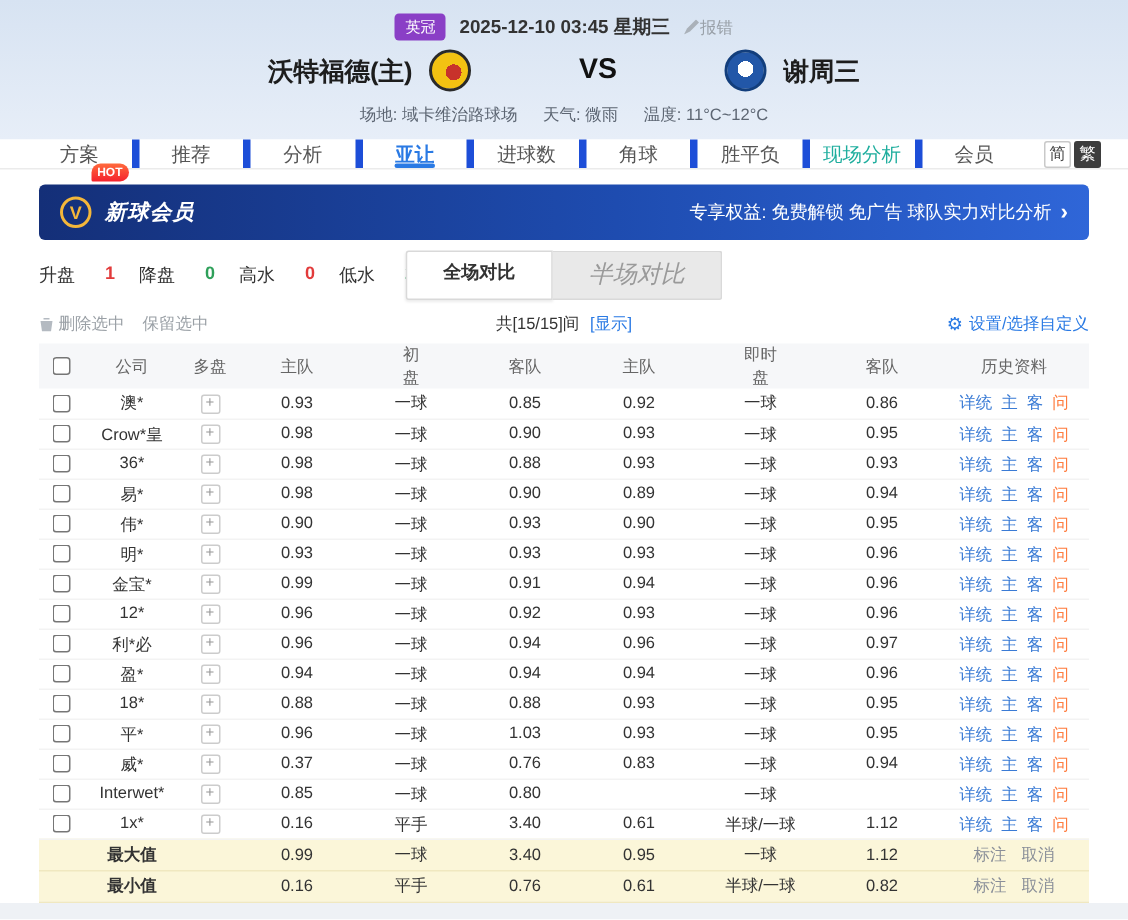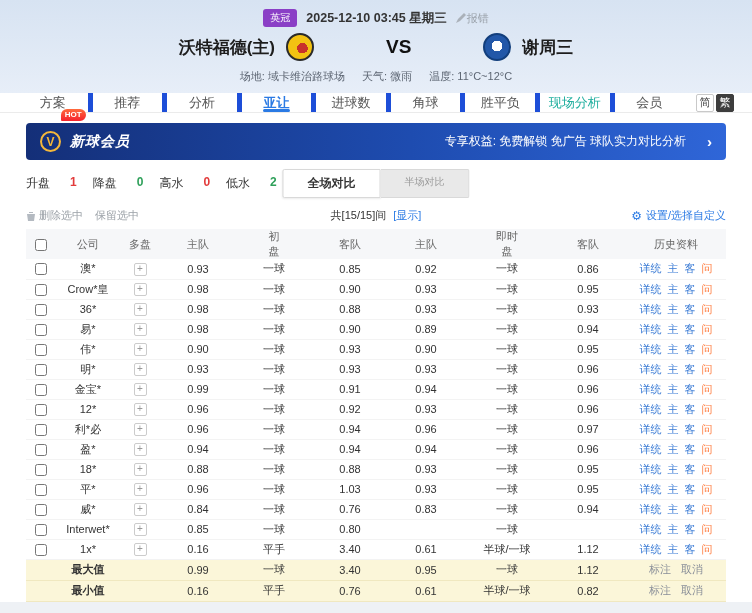--- a/index.html
+++ b/index.html
@@ -36,31 +36,31 @@
   .tab.teal { color:#1fae9e; }
   .hot { position:absolute; top:16px; left:calc(50% + 8px); background:linear-gradient(180deg,#ff6a3c,#f5222d); color:#fff; font-size:8px; line-height:1; padding:2px 4px; border-radius:6px 6px 6px 1px; font-weight:bold; }
   .lang { display:flex; align-items:center; gap:2px; margin-left:12px; }
   .lang-btn { width:18px; height:18px; display:flex; align-items:center; justify-content:center; font-size:11px; border-radius:2px; cursor:pointer; }
   .lang-simple { background:#fff; border:1px solid #c9c9c9; color:#444; }
   .lang-trad { background:#3d3d3d; border:1px solid #3d3d3d; color:#fff; }
   
   .banner { margin:10px 26px 0; height:37px; border-radius:4px; background:linear-gradient(90deg,#142f78,#1e4cb0 55%,#2f66d8); display:flex; align-items:center; padding:0 14px; color:#fff; cursor:pointer; flex:0 0 auto; }
   .banner-logo { width:21px; height:21px; border-radius:50%; border:2px solid #f4b73a; color:#f4b73a; display:flex; align-items:center; justify-content:center; font-weight:bold; font-size:12px; }
   .banner-brand { font-size:14px; font-weight:bold; font-style:italic; margin-left:9px; letter-spacing:1px;font-family:Liberation Serif, serif; }
-  .banner-right { margin-left:auto; font-size:12px; display:flex; align-items:center; gap:21px; }
+  .banner-right { margin-left:auto; font-size:12px; display:flex; align-items:center; gap:6px; }
   .banner-arrow { font-size:15px; font-weight:bold; line-height:1; }
   
   .filter-row { margin:9px 26px 0; display:flex; align-items:center; position:relative; height:28px; font-size:12px; color:#333; flex:0 0 auto; }
   .chips { display:flex; gap:16px; }
   .chip { display:flex; gap:20px; cursor:pointer; }
   .count-red { color:#e23b3b; font-weight:bold; }
   .count-green { color:#2fa05a; font-weight:bold; }
   .compare-btns { position:absolute; left:50%; transform:translateX(-50%); display:flex; }
   .btn-full { background:#fff; border:1px solid #d9d9d9; padding:5px 24px; font-size:12px; font-weight:bold; color:#333; border-radius:2px 0 0 2px; box-shadow:0 1px 2px rgba(0,0,0,.08); cursor:pointer; }
-  .btn-half { background:#e9e9e9; border:1px solid #d9d9d9; border-left:none; padding:5px 24px; font-size:10px; color:#9a9a9a; border-radius:0 2px 2px 0; cursor:pointer; }
+  .btn-half { background:#e9e9e9; border:1px solid #d9d9d9; border-left:none; padding:5px 24px; font-size:16px; color:#9a9a9a; border-radius:0 2px 2px 0; cursor:pointer;font-style:italic; }
   
   .toolbar { margin:9px 26px 0; display:flex; align-items:flex-end; font-size:11px; color:#9aa0a6; position:relative; height:17px; flex:0 0 auto; }
   .toolbar-left { display:flex; gap:12px; align-items:center; }
   .tool-link { cursor:pointer; display:flex; align-items:center; gap:3px; }
   .trash { width:10px; height:10px; }
   .toolbar-center { position:absolute; left:50%; transform:translateX(-50%); color:#333; }
   .show-link { color:#2a7ae4; margin-left:4px; cursor:pointer; }
   .toolbar-right { margin-left:auto; color:#2a7ae4; display:flex; gap:4px; align-items:center; cursor:pointer; }
   .gear { font-size:12px; }
   
@@ -378,21 +378,21 @@
           <td>1.03</td>
           <td>0.93</td>
           <td>一球</td>
           <td>0.95</td>
           <td class="hist"><span class="hl">详统</span><span class="hl">主</span><span class="hl">客</span><span class="hl ask">问</span></td>
         </tr>
         <tr>
           <td><input type="checkbox" style=""></td>
           <td class="co">威*</td>
           <td><span class="plus">+</span></td>
-          <td>0.84</td>
+          <td>0.37</td>
           <td>一球</td>
           <td>0.76</td>
           <td>0.83</td>
           <td>一球</td>
           <td>0.94</td>
           <td class="hist"><span class="hl">详统</span><span class="hl">主</span><span class="hl">客</span><span class="hl ask">问</span></td>
         </tr>
         <tr>
           <td><input type="checkbox" style=""></td>
           <td class="co">Interwet*</td>

